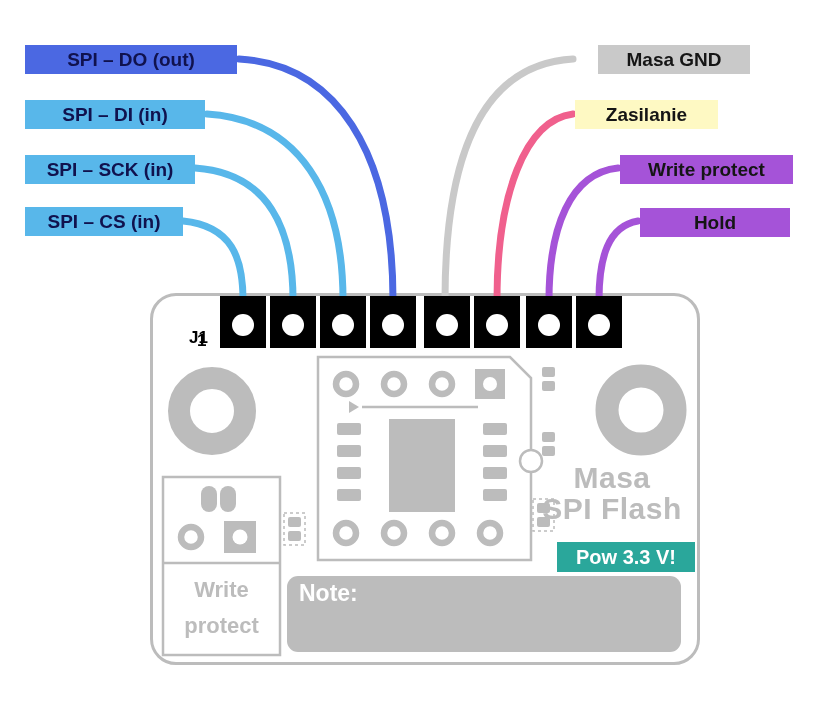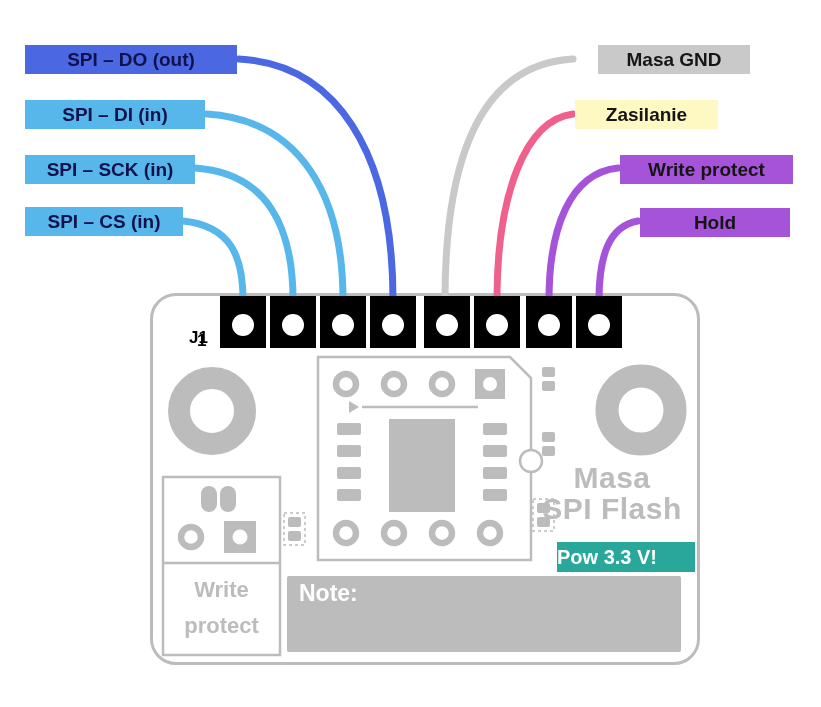--- a/index.html
+++ b/index.html
@@ -17,25 +17,25 @@
   svg.overlay { position:absolute; left:0; top:0; width:821px; height:707px; }
 
   .ref-text { position:absolute; font-weight:bold; font-size:17px; color:#000; }
   .silk-text {
     position:absolute; color:#bcbcbc; font-weight:bold; text-align:center;
   }
   .wp-text { left:163px; top:572px; width:117px; font-size:22px; line-height:36px; }
   .brand { left:530px; top:462px; width:164px; font-size:30px; line-height:31px; letter-spacing:0.5px; }
   .badge {
     position:absolute; left:557px; top:542px; width:138px; height:30px;
-    color:#ffffff; font-weight:bold; font-size:20px; text-align:left; line-height:30px;
+    color:#ffffff; font-weight:bold; font-size:20px; text-align:center; line-height:30px;
   }
   .note-box {
     position:absolute; left:287px; top:576px; width:394px; height:76px;
-    background:#bcbcbc; border-radius:2px; padding:4px 12px;
+    background:#bcbcbc; border-radius:11px; padding:4px 12px;
   }
   .note-box span { color:#ffffff; font-weight:bold; font-size:23px; }
 </style>
 </head>
 <body>
 
 <div class="canvas">
 
   <div class="pcb"></div>
 

